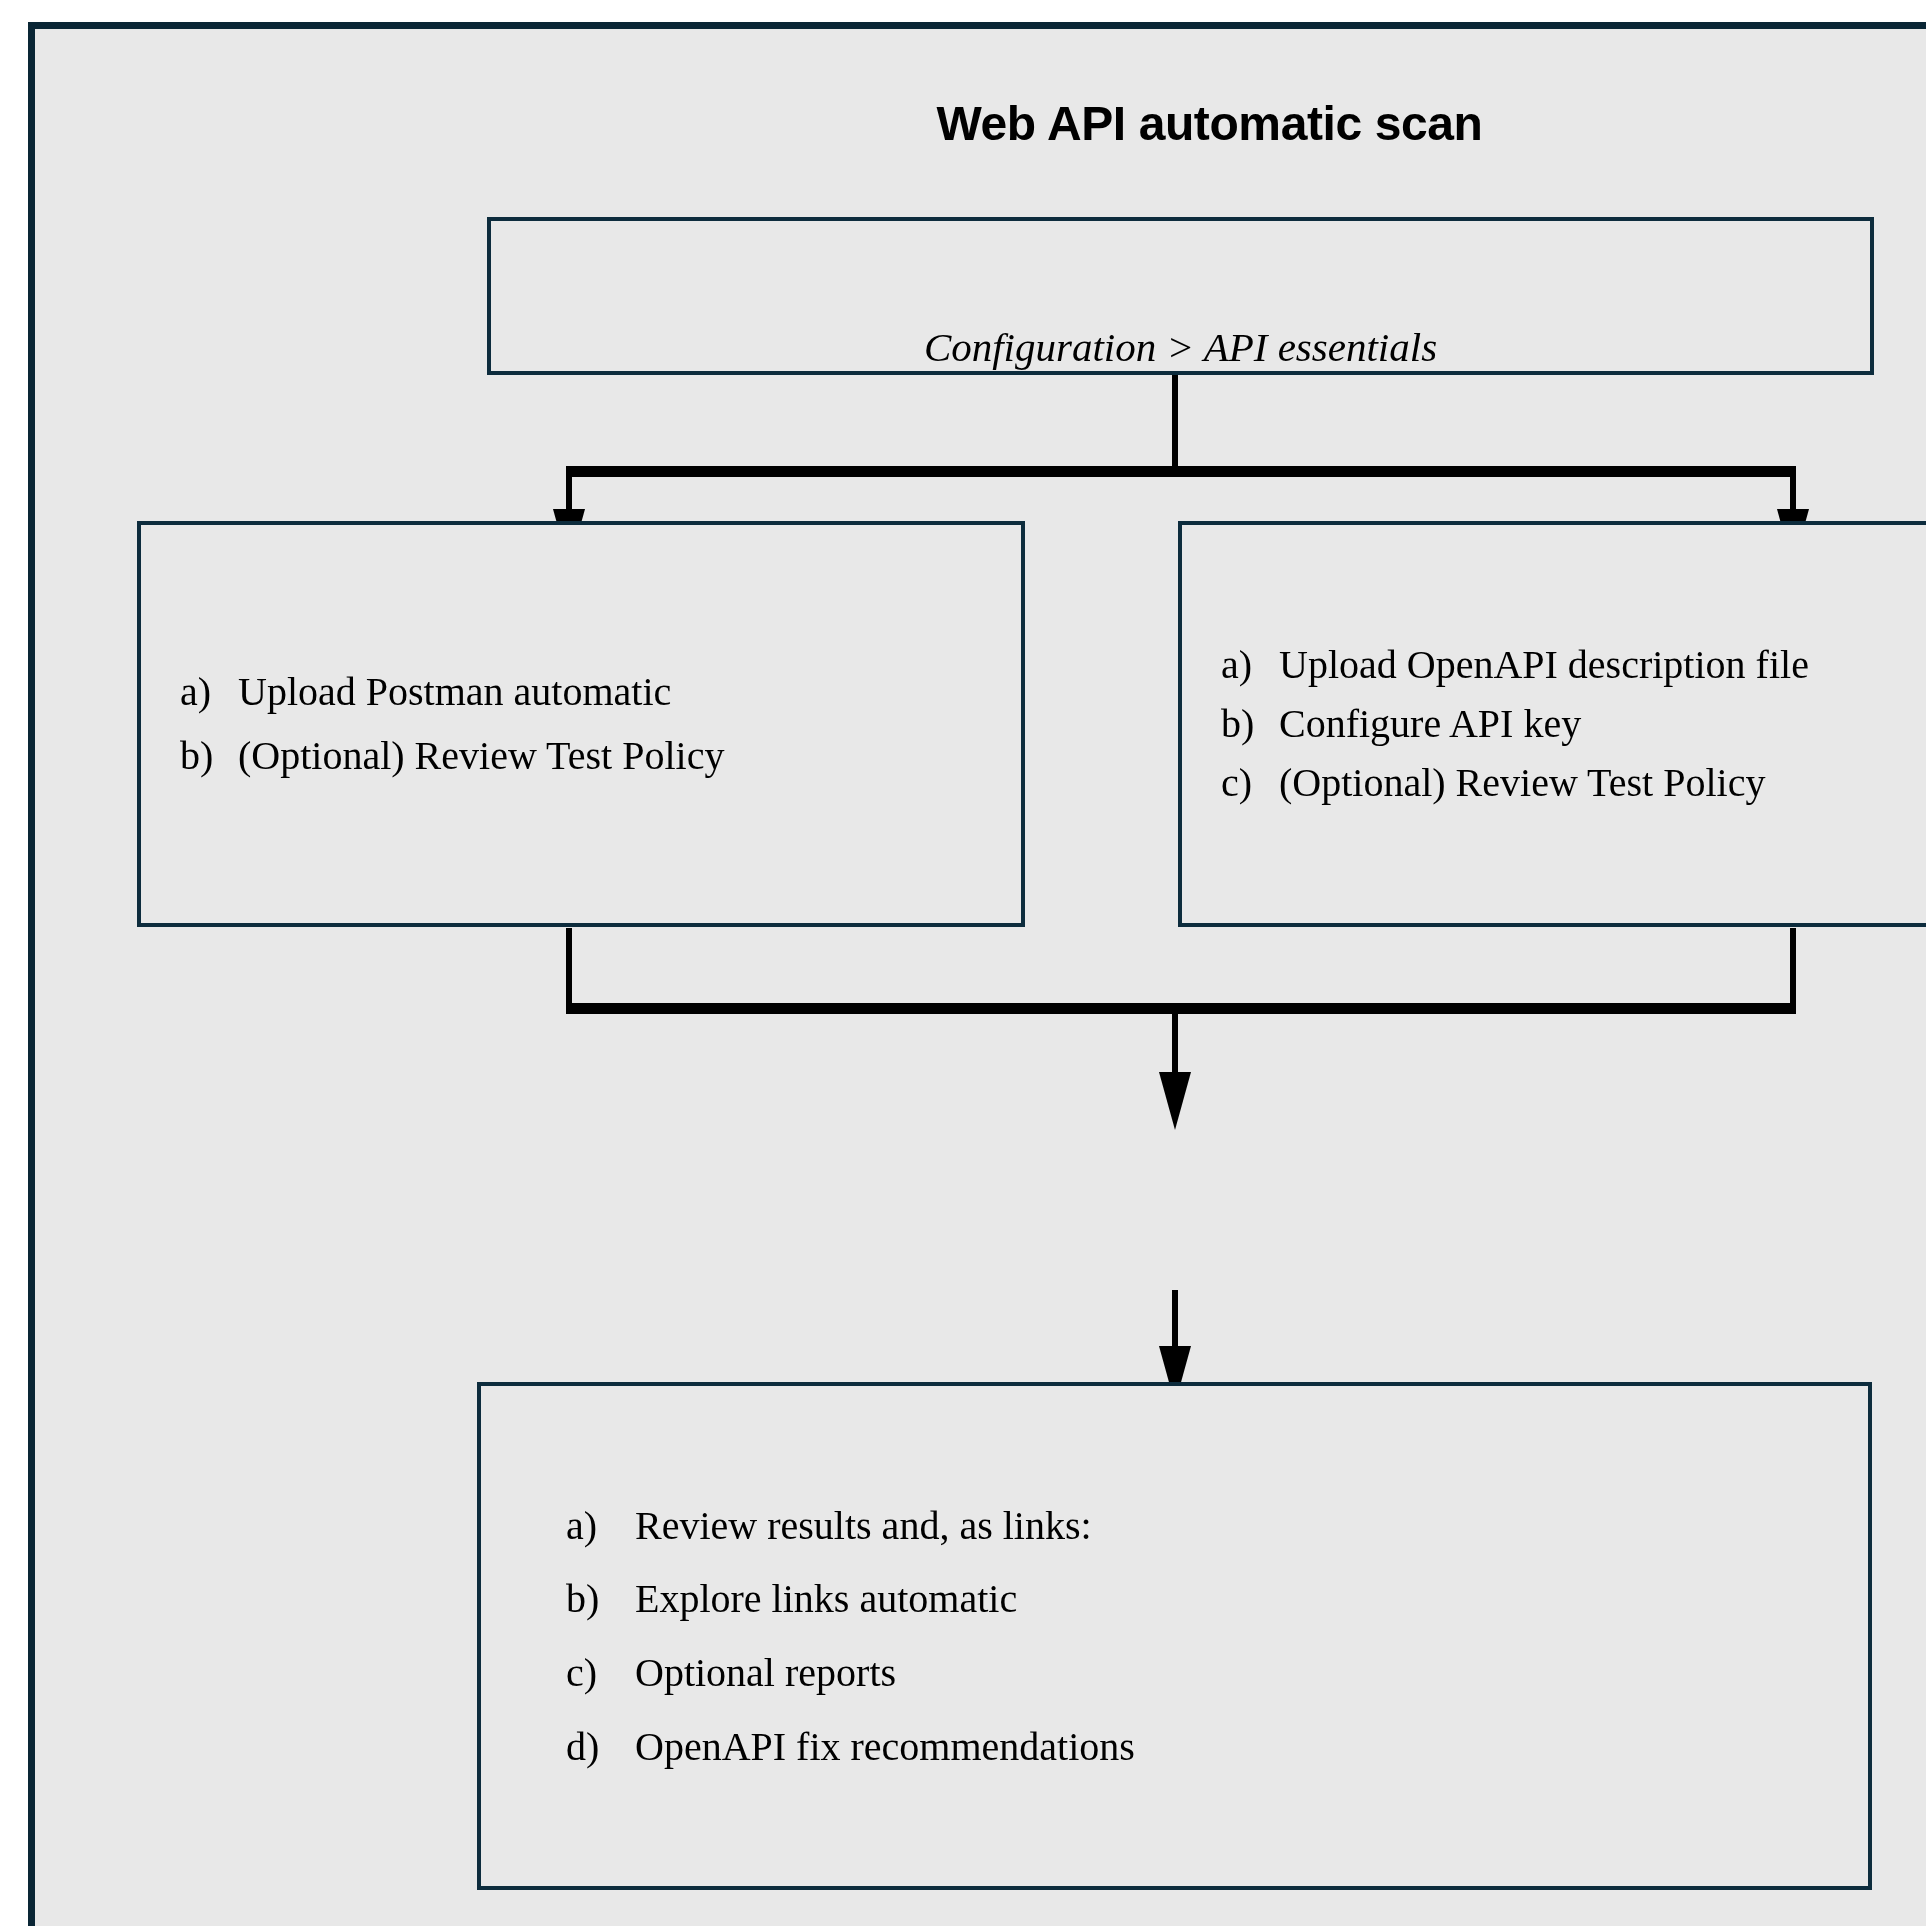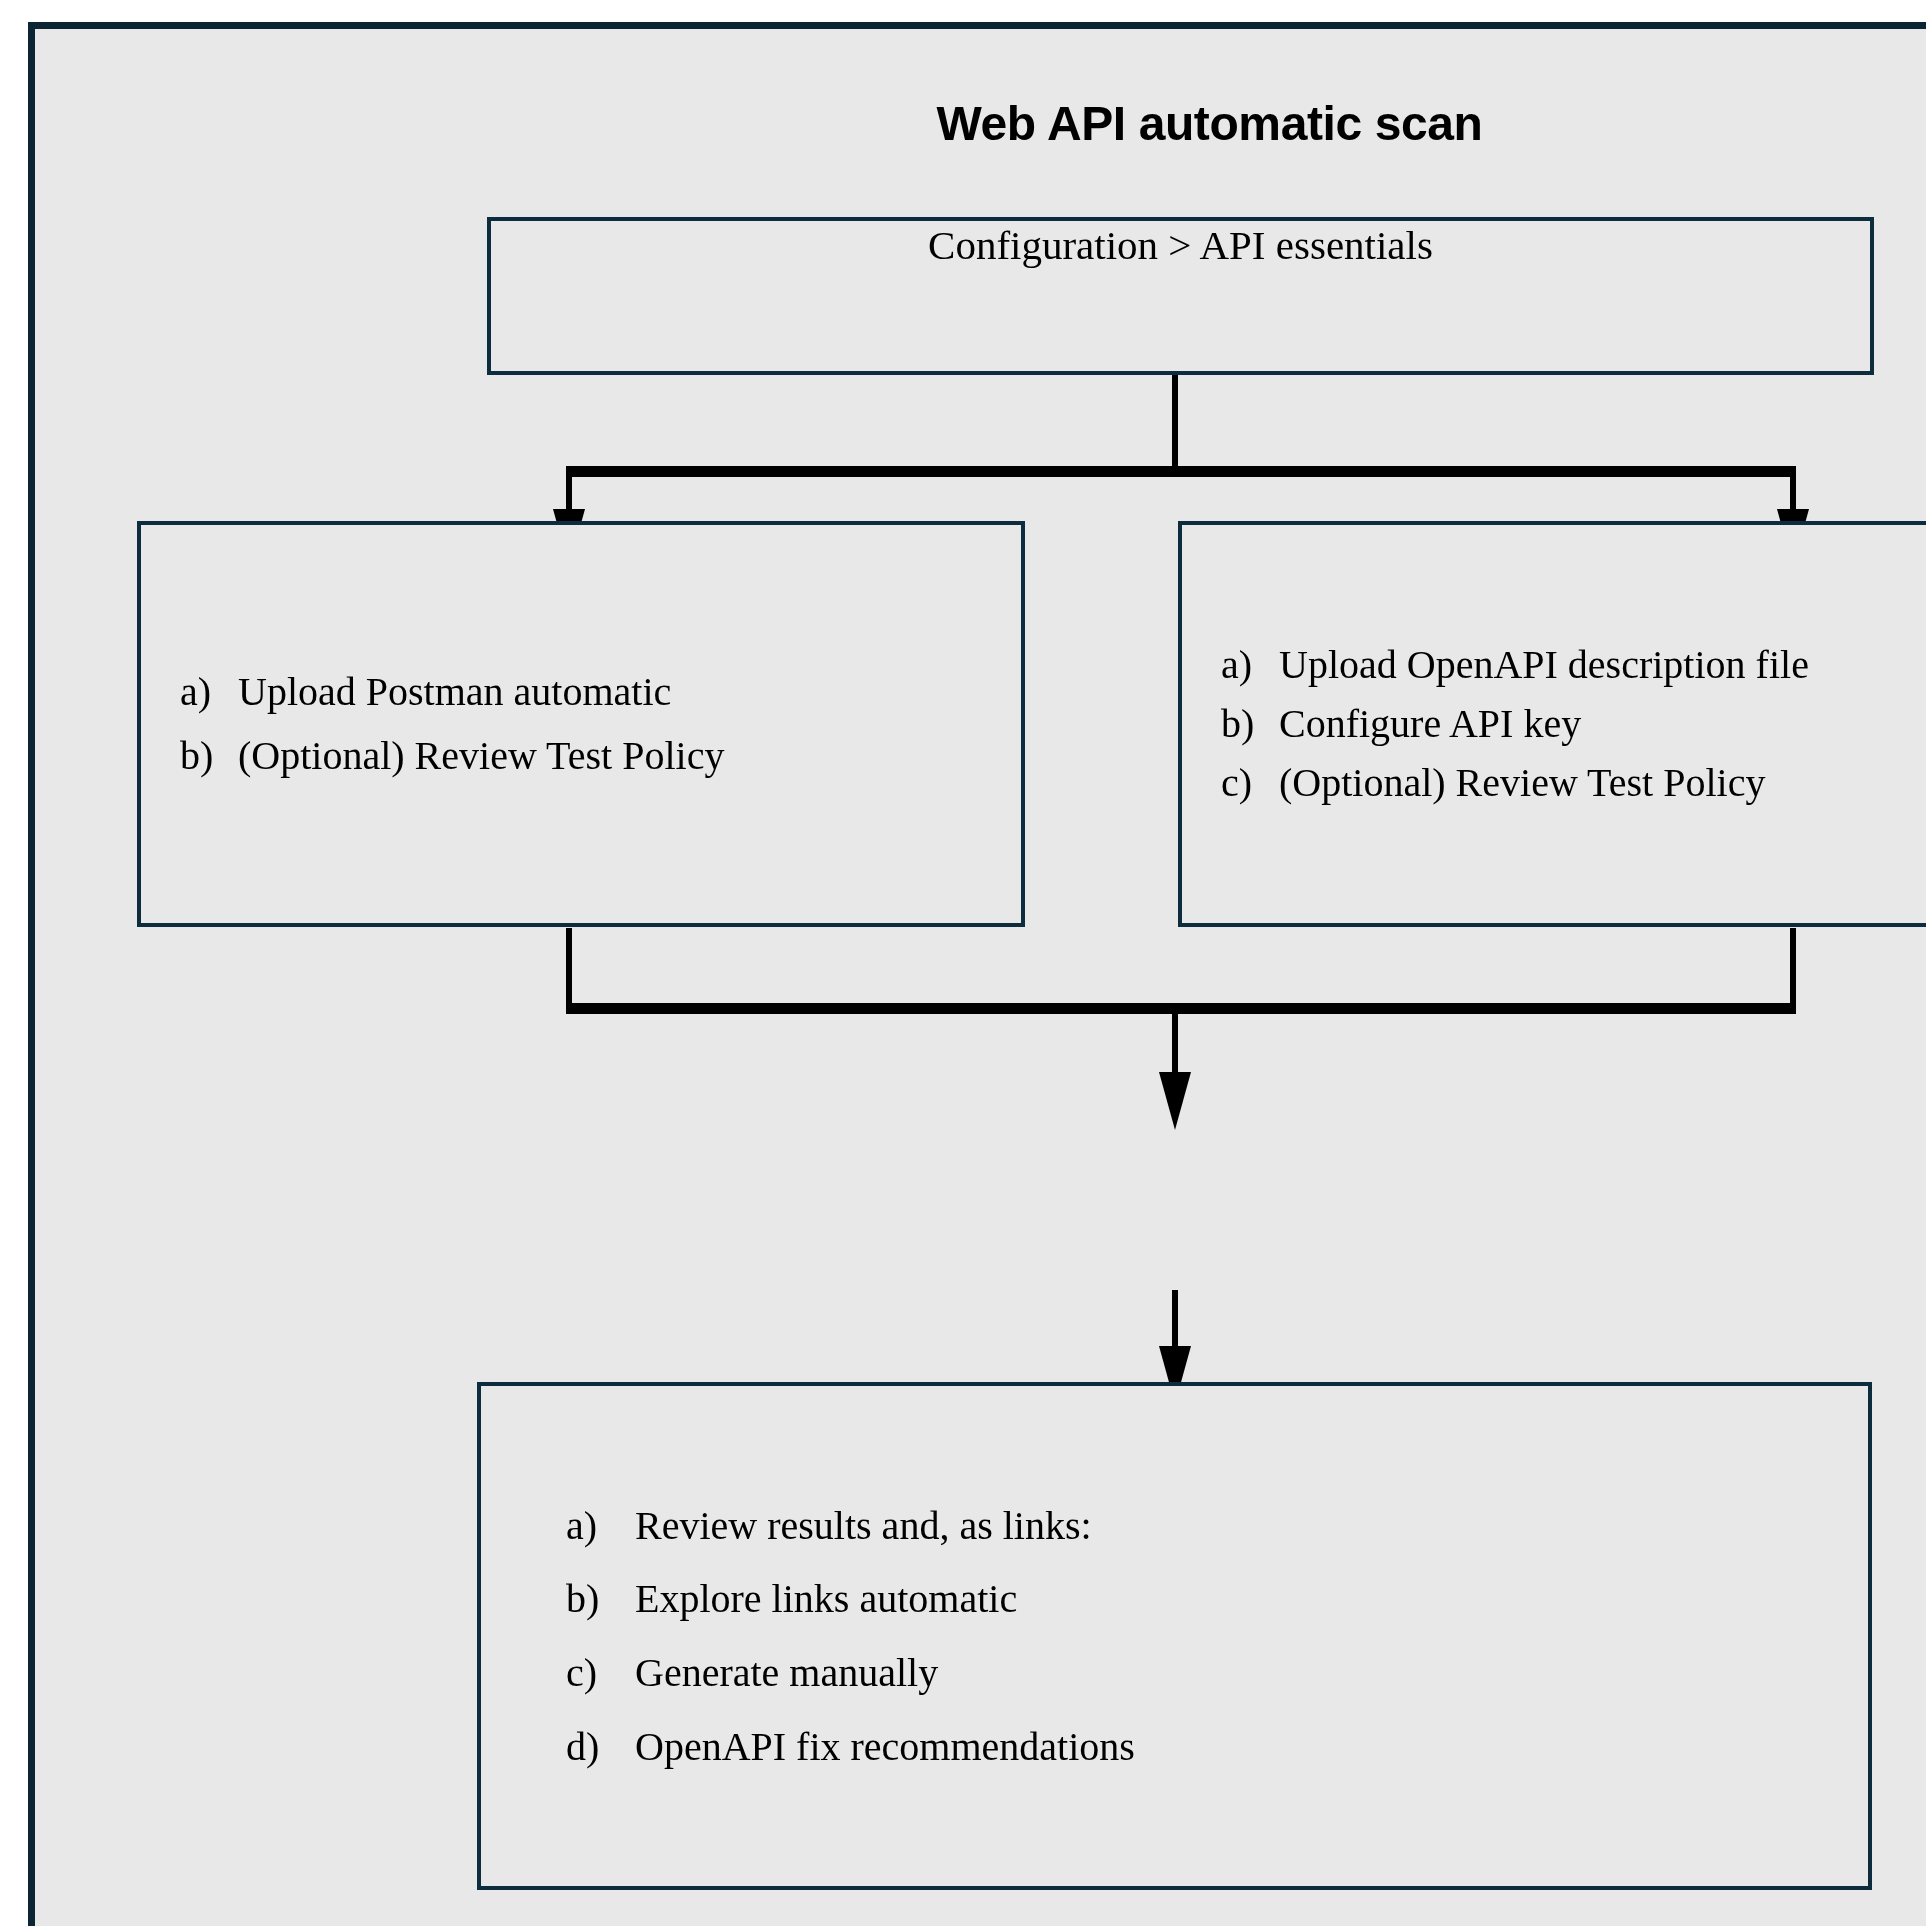--- a/index.html
+++ b/index.html
@@ -36,21 +36,21 @@
   }
 
   
   .node{
     position:absolute;
     box-sizing:border-box;
     border:4.2px solid #0d2c3d;
     background:#e8e8e8;
   }
   .node.center{
-    display:flex;align-items:flex-start;justify-content:center;
+    display:flex;align-items:flex-end;justify-content:center;font-style:italic;
   }
   .node-label{
     font-family:"Liberation Serif",serif;
     font-size:41px;
     color:#000;
     white-space:nowrap;
   }
 
   
   .list{
@@ -166,21 +166,21 @@
         <div class="list-row">
           <span class="marker">a)</span>
           <span class="txt">Review results and, as links:</span>
         </div>
         <div class="list-row">
           <span class="marker">b)</span>
           <span class="txt">Explore links automatic</span>
         </div>
         <div class="list-row">
           <span class="marker">c)</span>
-          <span class="txt">Generate manually</span>
+          <span class="txt">Optional reports</span>
         </div>
         <div class="list-row">
           <span class="marker">d)</span>
           <span class="txt">OpenAPI fix recommendations</span>
         </div>
       </div>
     </div>
 
   </div>
 </div>

